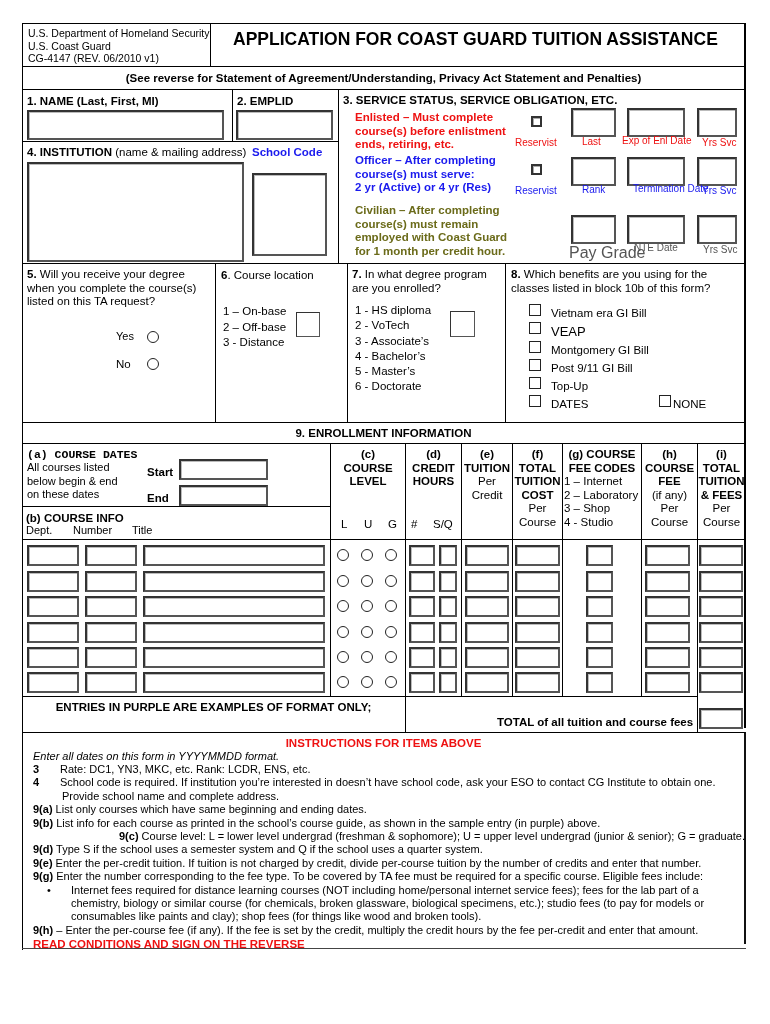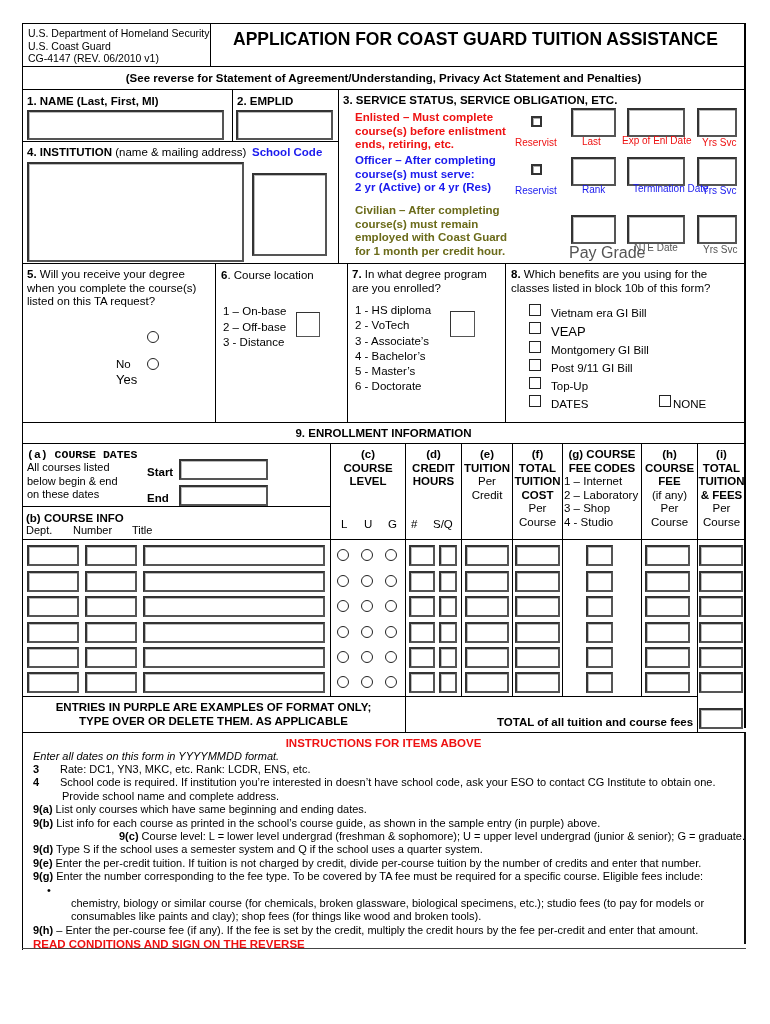--- a/index.html
+++ b/index.html
@@ -102,21 +102,21 @@
 <div class="line-h" style="left:22px;top:263px;width:723px;"></div>
 <div class="line-v" style="left:215px;top:263px;height:160px;"></div>
 <div class="line-v" style="left:347px;top:263px;height:160px;"></div>
 <div class="line-v" style="left:505px;top:263px;height:160px;"></div>
 
 <div class="t" style="left:27px;top:268px;font-size:11.5px;line-height:13.6px;">
   <div><span class="b">5.</span><span> Will you receive your degree</span></div>
   <div>when you complete the course(s)</div>
   <div>listed on this TA request?</div>
 </div>
-<div class="t" style="left:116px;top:330px;font-size:13px;margin-top:42px;">Yes</div>
+<div class="t" style="left:116px;top:330px;font-size:11px;">Yes</div>
 <div class="radio" style="left:147px;top:331px;"></div>
 <div class="t" style="left:116px;top:357px;font-size:11.5px;">No</div>
 <div class="radio" style="left:147px;top:358px;"></div>
 
 <div class="t" style="left:221px;top:268px;font-size:11.5px;"><span class="b">6</span><span>. Course location</span></div>
 <div class="t" style="left:223px;top:304px;font-size:11.5px;line-height:15.5px;">
   <div>1 – On-base</div>
   <div>2 – Off-base</div>
   <div>3 - Distance</div>
 </div>
@@ -340,35 +340,34 @@
       <div class="field" style="left: 645px; top: 672px; width: 45px; height: 21px;"></div>
       <div class="field" style="left: 699px; top: 672px; width: 44px; height: 21px;"></div>
       <div class="radio" style="left: 337px; top: 676px;"></div>
       <div class="radio" style="left: 361px; top: 676px;"></div>
       <div class="radio" style="left: 385px; top: 676px;"></div>
     </div>
   </div>
 
 <div class="t b center" style="left:22px;width:383px;top:701px;font-size:11.5px;line-height:13.5px;">
   <div>ENTRIES IN PURPLE ARE EXAMPLES OF FORMAT ONLY;</div>
-  <div>TYPE OVER OR DELETE THEM. AS APPLICABLE</div>
 </div>
 <div class="t b" style="left:497px;top:715px;font-size:11.5px;">TOTAL of all tuition and course fees</div>
 <div class="field" style="left:699px;top:708px;width:44px;height:21px;"></div>
 
 <div class="t b red" style="left:22px;width:723px;top:736px;text-align:center;font-size:11.5px;">INSTRUCTIONS FOR ITEMS ABOVE</div>
 <div class="ins" style="top:750px;font-style:italic;">Enter all dates on this form in YYYYMMDD format.</div>
 <div id="instr-items">
     <div class="ins" style="top: 763px;"><span class="b" style="display: inline-block; width: 27px;">3</span><span>Rate: DC1, YN3, MKC, etc.  Rank: LCDR, ENS, etc.</span></div>
     <div class="ins" style="top: 776.4px;"><span class="b" style="display: inline-block; width: 27px;">4</span><span>School code is required. If institution you’re interested in doesn’t have school code, ask your ESO to contact CG Institute to obtain one.</span></div>
     <div class="ins" style="top: 789.8px;"><span class="b"></span><span style="padding-left: 29px;">Provide school name and complete address.</span></div>
     <div class="ins" style="top: 803.2px;"><span class="b">9(a)</span><span> List only courses which have same beginning and ending dates.</span></div>
     <div class="ins" style="top: 816.6px;"><span class="b">9(b)</span><span> List info for each course as printed in the school’s course guide, as shown in the sample entry (in purple) above.</span></div>
     <div class="ins" style="top: 830px; text-align: right;"><span class="b">9(c)</span><span> Course level: L = lower level undergrad (freshman &amp; sophomore); U = upper level undergrad (junior &amp; senior); G = graduate.</span></div>
     <div class="ins" style="top: 843.4px;"><span class="b">9(d)</span><span> Type S if the school uses a semester system and Q if the school uses a quarter system.</span></div>
     <div class="ins" style="top: 856.8px;"><span class="b">9(e)</span><span> Enter the per-credit tuition. If tuition is not charged by credit, divide per-course tuition by the number of credits and enter that number.</span></div>
     <div class="ins" style="top: 870.2px;"><span class="b">9(g)</span><span> Enter the number corresponding to the fee type. To be covered by TA fee must be required for a specific course. Eligible fees include:</span></div>
-    <div class="ins" style="top: 883.6px; padding-left: 38px;"><span style="position: absolute; left: 14px;">•</span></div>
+    <div class="ins" style="top: 883.6px; padding-left: 38px;"><span style="position: absolute; left: 14px;">•</span><span>Internet fees required for distance learning courses (NOT including home/personal internet service fees); fees for the lab part of a</span></div>
     <div class="ins" style="top: 897px; padding-left: 38px;"><span>chemistry, biology or similar course (for chemicals, broken glassware, biological specimens, etc.); studio fees (to pay for models or</span></div>
     <div class="ins" style="top: 910.4px; padding-left: 38px;"><span>consumables like paints and clay); shop fees (for things like wood and broken tools).</span></div>
     <div class="ins" style="top: 923.8px;"><span class="b">9(h)</span><span> – Enter the per-course fee (if any). If the fee is set by the credit, multiply the credit hours by the fee per-credit and enter that amount.</span></div>
   </div>
 <div class="t b red" style="left:33px;top:937px;font-size:11.5px;">READ CONDITIONS AND SIGN ON THE REVERSE</div>
 
 </body></html>

